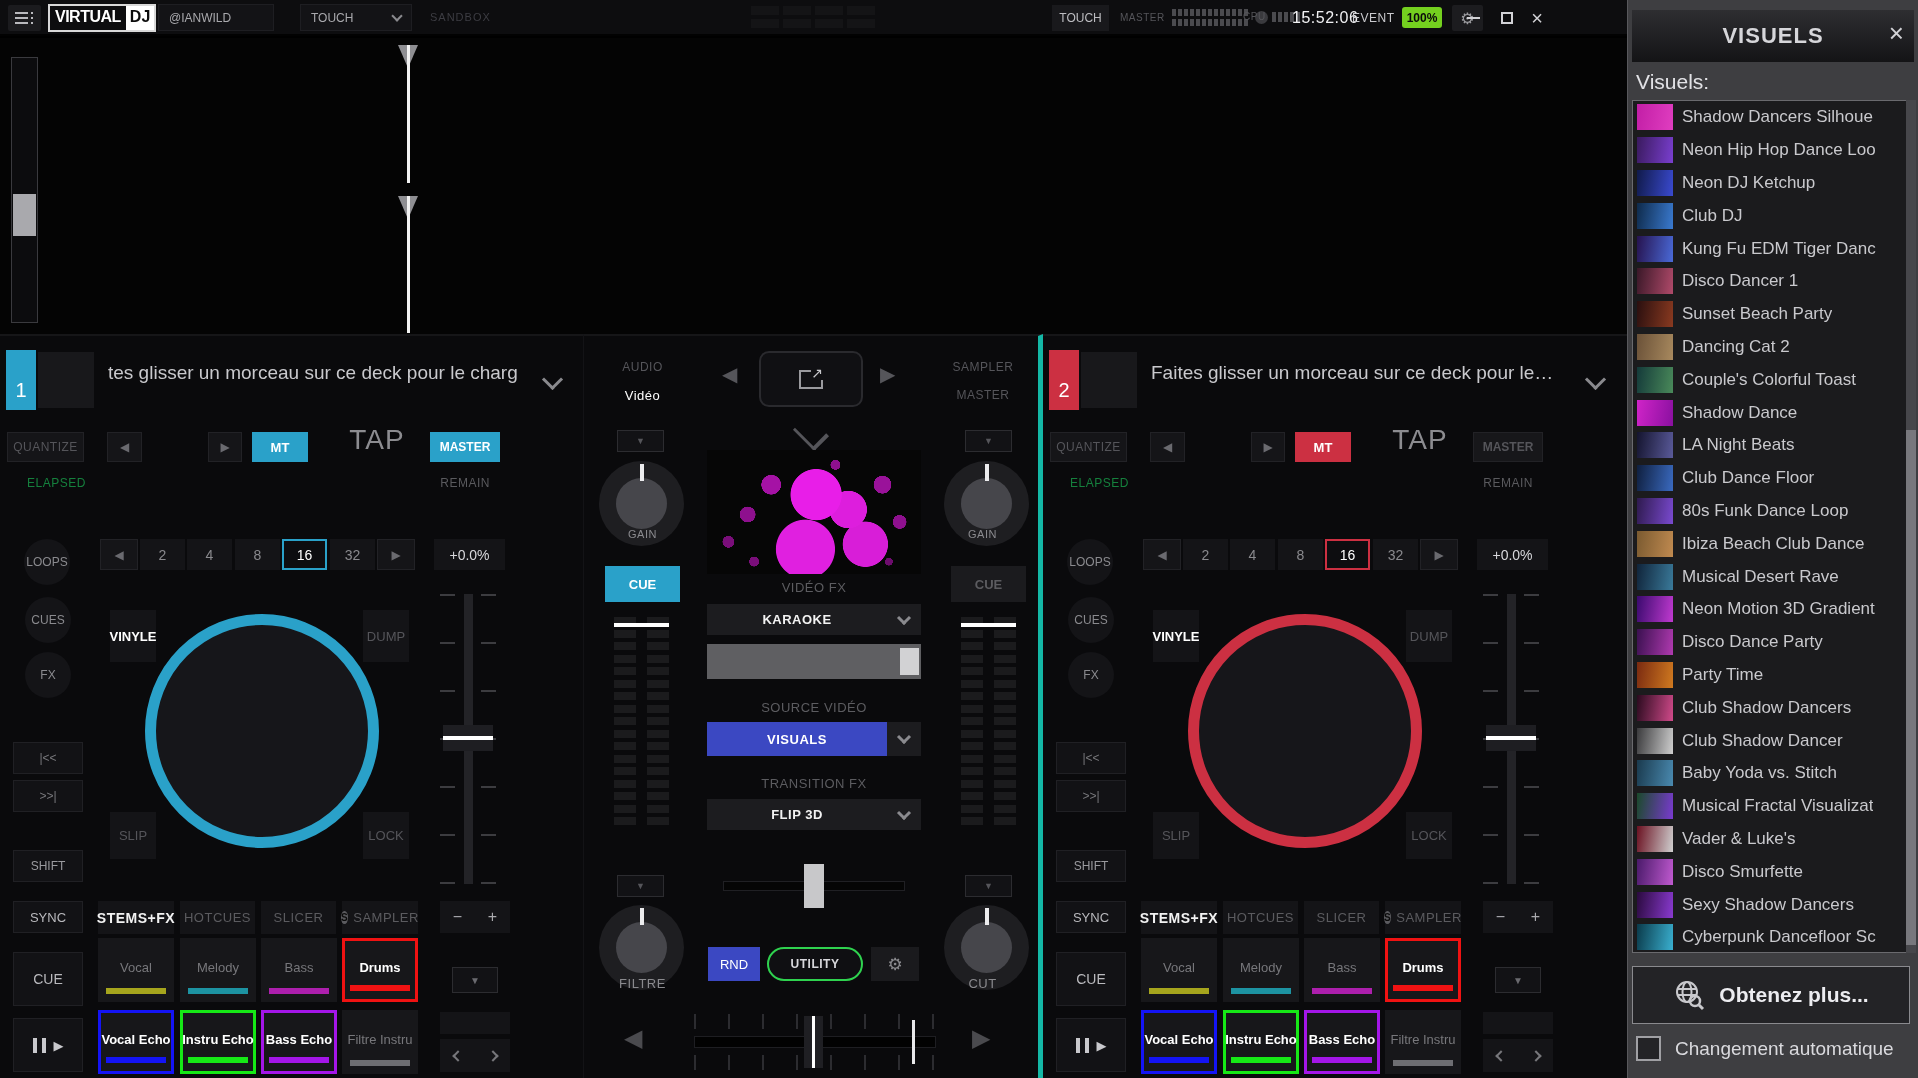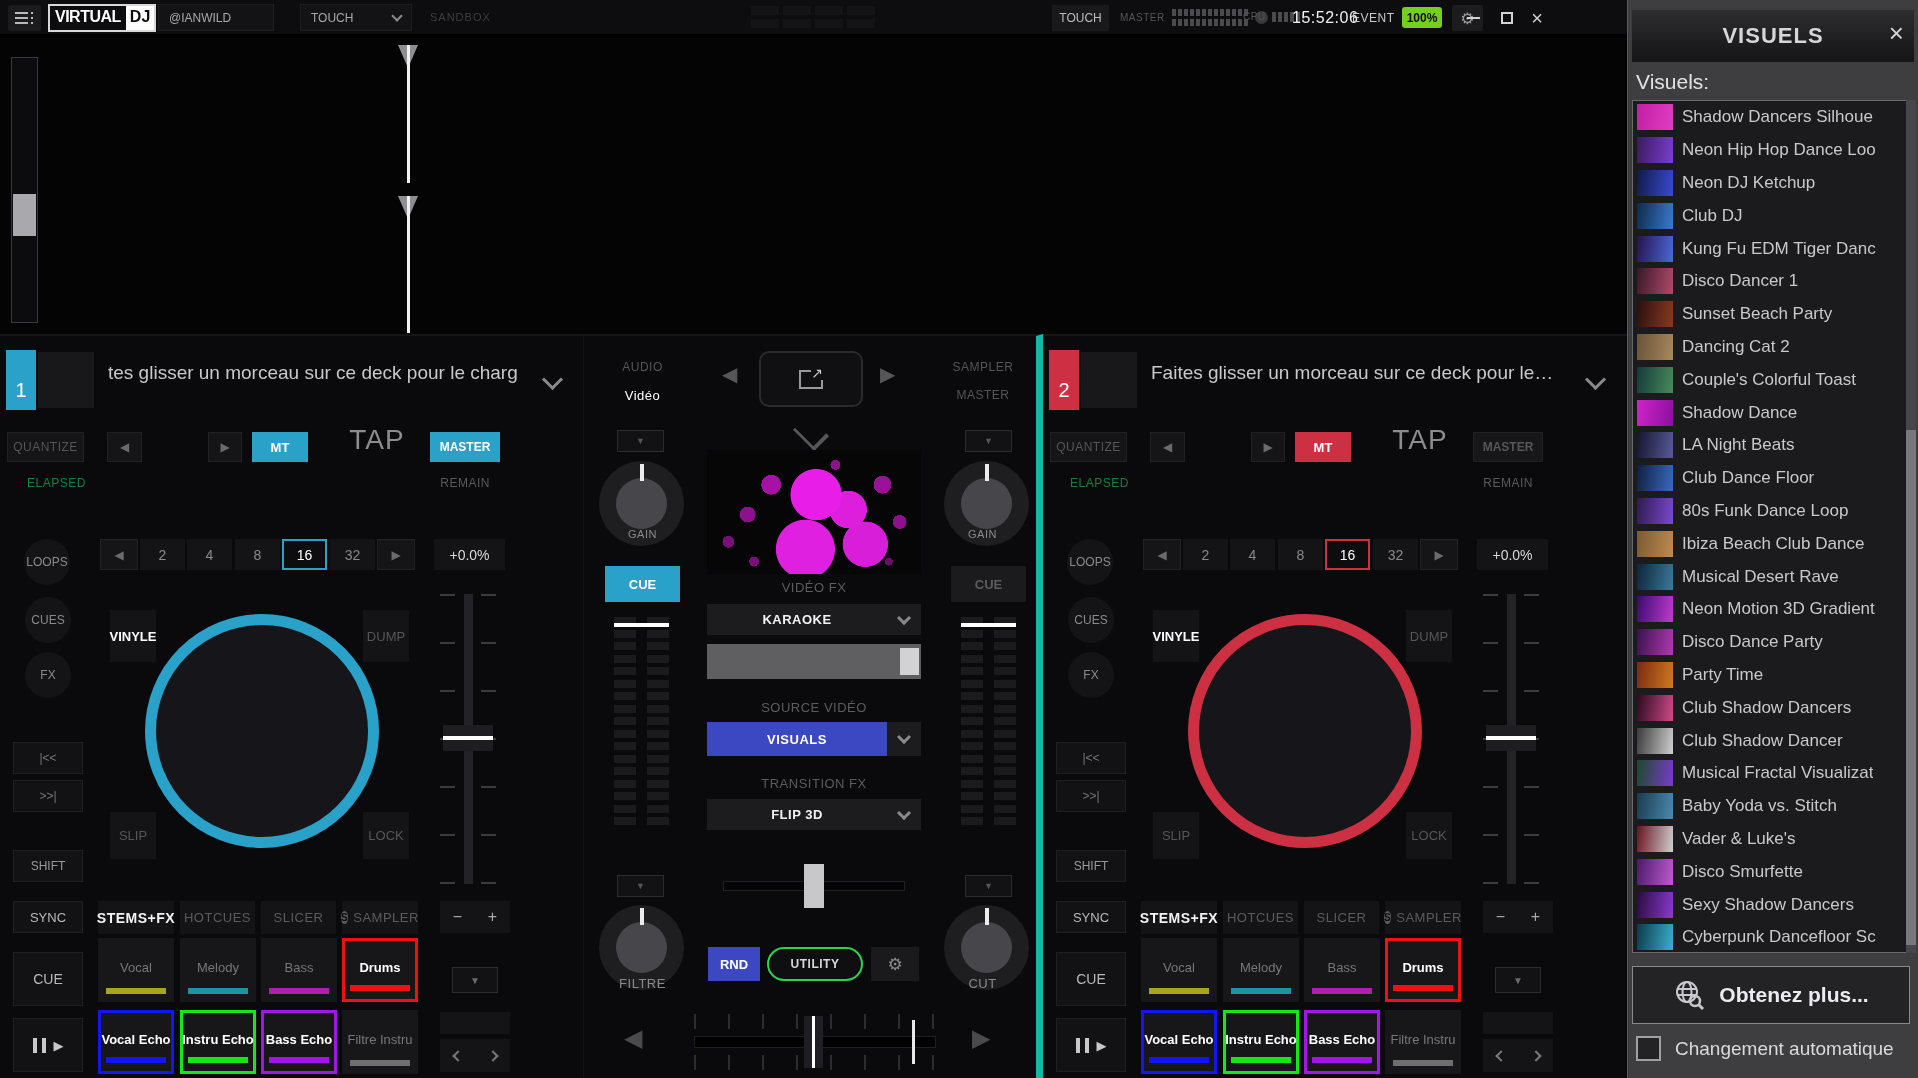--- a/index.html
+++ b/index.html
@@ -103,21 +103,21 @@
 .p1{left:98px}.p2{left:180px}.p3{left:261px}.p4{left:342px}
 .d-mp{position:absolute;left:440px;top:565px;width:70px;height:32px;background:#141417;display:flex;color:#aaaaae;font-size:16px}
 .d-mp span{flex:1;display:flex;align-items:center;justify-content:center}
 .d-dd{position:absolute;left:452px;top:631px;width:46px;height:26px;background:#121215;border:1px solid #2c2c30;color:#6a6a6f;font-size:10px;display:flex;align-items:center;justify-content:center}
 .d-blank{position:absolute;left:440px;top:676px;width:70px;height:22px;background:#141417}
 .d-lr{position:absolute;left:440px;top:703px;width:70px;height:33px;background:#141417;display:flex;color:#77777b;font-size:14px}
 .d-lr span{flex:1;display:flex;align-items:center;justify-content:center}
 .lrchev{width:8px;height:8px;border-right:2px solid #77777b;border-bottom:2px solid #77777b}
 .lrchev.l{transform:rotate(135deg)}.lrchev.r{transform:rotate(-45deg)}
 
-#mixer{position:absolute;left:583px;top:334px;width:460px;height:744px;background:#0a0a0c;border-top:2px solid #161618;border-left:1px solid #131316;border-right:7px solid #14b8a6}
+#mixer{position:absolute;left:583px;top:334px;width:460px;height:744px;background:#0a0a0c;border-top:2px solid #161618;border-left:1px solid #131316;border-right:5px solid #14b8a6}
 .m-tab{position:absolute;width:117px;text-align:center;font-size:12px;color:#55555a;letter-spacing:.5px;cursor:pointer}
 .m-tab.on{color:#fff;font-size:13px}
 .mt-l{left:0}.mt-r{left:338px;width:122px}
 .m-arr{position:absolute;top:26px;font-size:20px;color:#55555a;background:none}
 .m-expand{position:absolute;left:175px;top:15px;width:104px;height:56px;border:2px solid #2a2a2e;border-radius:10px;background:#101013;display:flex;align-items:center;justify-content:center}
 .exp-ic{position:relative;width:24px;height:19px;border:2px solid #9a9a9e}
 .exp-ic span{position:absolute;right:-2px;top:-6px;font-size:14px;color:#c9c9cd;background:#101013;line-height:1}
 .m-bigchev{position:absolute;left:212px;top:82px;width:30px;height:30px;border-right:4px solid #55555a;border-bottom:4px solid #55555a;transform:rotate(45deg) scale(1,.7)}
 #m-video{position:absolute;left:123px;top:114px;width:214px;height:124px;background:
  radial-gradient(circle 26px at 51% 36%, #e81ee8 97%, transparent),
@@ -139,21 +139,21 @@
 .m-dd .ddlabel{flex:1;display:flex;align-items:center;justify-content:center;color:#f2f2f2;font-weight:700;font-size:13px;letter-spacing:.5px}
 .m-dd .ddchev{width:34px;display:flex;align-items:center;justify-content:center}
 .md1{top:268px;height:31px}.md2{top:463px;height:31px}
 .m-visuals{top:386px;height:34px}
 .m-visuals .ddlabel{color:#fff}
 #m-slider{position:absolute;left:123px;top:308px;width:214px;height:35px;background:#5f5f62;cursor:pointer}
 #m-slider .sl-thumb{position:absolute;right:2px;top:4px;width:19px;height:27px;background:#d2d2d4}
 #m-vxf{position:absolute;left:139px;top:528px;width:182px;height:44px;cursor:pointer}
 #m-vxf .vt{position:absolute;left:0;right:0;top:17px;height:10px;background:#050505;border:1px solid #202024}
 #m-vxf .vthumb{position:absolute;left:81px;top:0;width:20px;height:44px;background:#c8c8ca}
-#m-rnd{position:absolute;left:124px;top:611px;width:52px;height:34px;color:#fff;font-weight:700;font-size:13px;display:flex;align-items:center;justify-content:center}
+#m-rnd{position:absolute;left:124px;top:611px;width:52px;height:34px;color:#fff;font-weight:400;font-size:13px;display:flex;align-items:center;justify-content:center}
 #m-utility{position:absolute;left:183px;top:611px;width:96px;height:34px;border-radius:17px;background:#0f0f12;color:#d8d8dc;font-weight:700;font-size:12px;letter-spacing:.5px;display:flex;align-items:center;justify-content:center;border:2px solid}
 #m-gearbtn{position:absolute;left:287px;top:611px;width:48px;height:34px;background:#1a1a1d;color:#8a8a8e;font-size:17px}
 .m-axarr{position:absolute;top:688px;font-size:24px;color:#4a4a4e;background:none}
 #m-axf{position:absolute;left:110px;top:678px;width:242px;height:56px;cursor:pointer}
 #m-axf .ticks{position:absolute;left:0;right:0;height:15px;background:repeating-linear-gradient(90deg,#2c2c30 0 2px,transparent 2px 34px)}
 #m-axf .tk-t{top:0}#m-axf .tk-b{bottom:0}
 #m-axf .at{position:absolute;left:0;right:0;top:22px;height:12px;background:#020202;border:1px solid #1e1e22}
 #m-axf .athumb{position:absolute;left:110px;top:2px;width:19px;height:52px;background:#1f1f23}
 #m-axf .athumb i{position:absolute;left:8px;top:0;bottom:0;width:3px;background:#fff}
 #m-axf .amark{position:absolute;left:218px;top:6px;width:3px;height:44px;background:#e8e8ea}
@@ -650,26 +650,26 @@
       </li>
     <li class="vitem">
         <span class="vthumb" style="background: linear-gradient(100deg, rgb(42, 10, 30), rgb(208, 74, 138));"></span>
         <span class="vlabel">Club Shadow Dancers</span>
       </li>
     <li class="vitem">
         <span class="vthumb" style="background: linear-gradient(100deg, rgb(58, 58, 60), rgb(207, 207, 207));"></span>
         <span class="vlabel">Club Shadow Dancer</span>
       </li>
     <li class="vitem">
+        <span class="vthumb" style="background: linear-gradient(100deg, rgb(26, 58, 78), rgb(74, 138, 176));"></span>
+        <span class="vlabel">Baby Yoda vs. Stitch</span>
+      </li>
+    <li class="vitem">
         <span class="vthumb" style="background: linear-gradient(100deg, rgb(26, 74, 42), rgb(122, 58, 208));"></span>
         <span class="vlabel">Musical Fractal Visualizat</span>
-      </li>
-    <li class="vitem">
-        <span class="vthumb" style="background: linear-gradient(100deg, rgb(26, 58, 78), rgb(74, 138, 176));"></span>
-        <span class="vlabel">Baby Yoda vs. Stitch</span>
       </li>
     <li class="vitem">
         <span class="vthumb" style="background: linear-gradient(100deg, rgb(106, 16, 32), rgb(208, 208, 208));"></span>
         <span class="vlabel">Vader &amp; Luke's</span>
       </li>
     <li class="vitem">
         <span class="vthumb" style="background: linear-gradient(100deg, rgb(74, 26, 106), rgb(192, 90, 208));"></span>
         <span class="vlabel">Disco Smurfette</span>
       </li>
     <li class="vitem">

